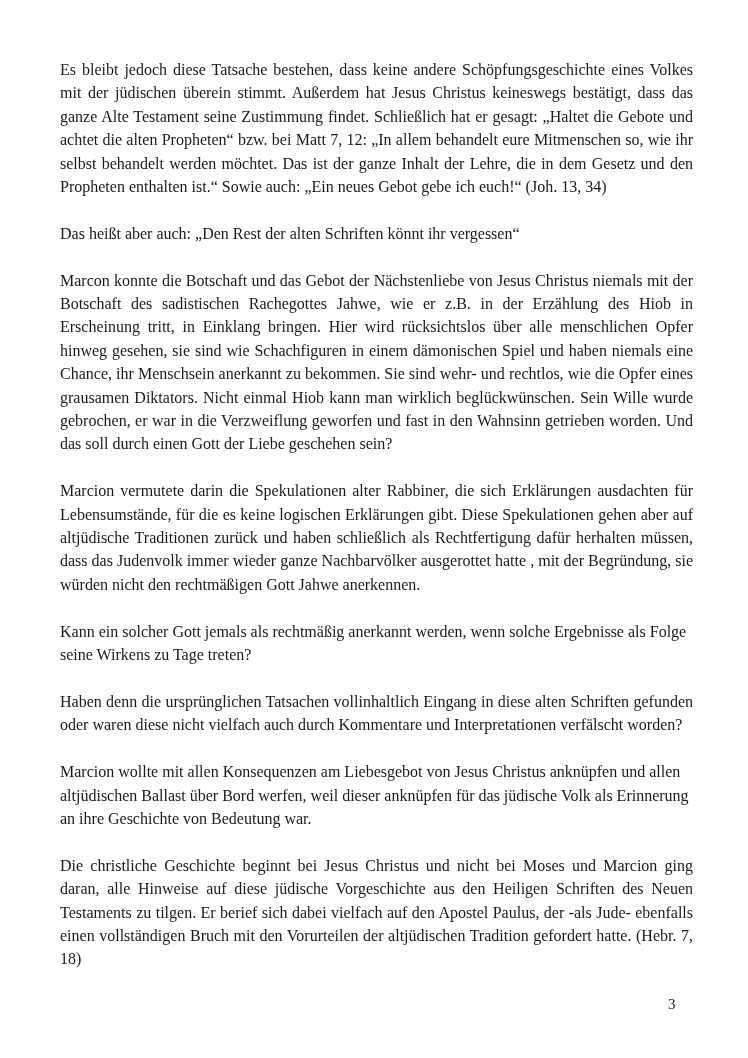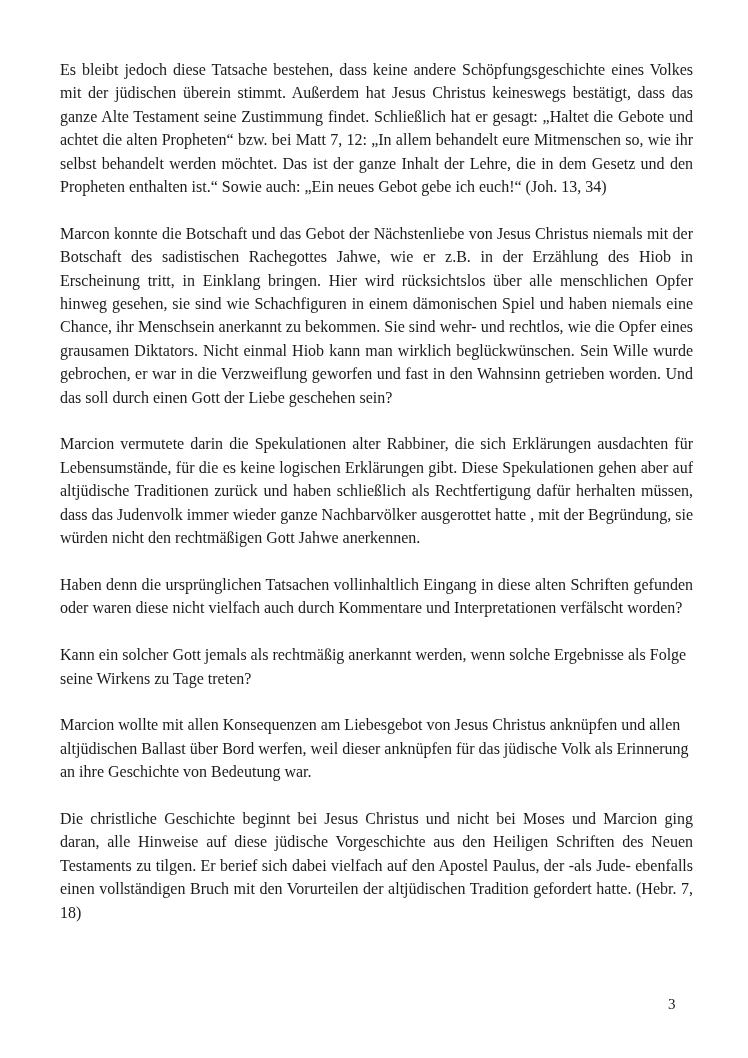--- a/index.html
+++ b/index.html
@@ -26,21 +26,22 @@
     font-family: "Liberation Serif", "DejaVu Serif", serif;
     font-size: 15px;
     color: #1a1a1a;
   }
 </style>
 </head>
 <body>
 
 <div class="page">
   <p class="para">Es bleibt jedoch diese Tatsache bestehen, dass keine andere Schöpfungsgeschichte eines Volkes mit der jüdischen überein stimmt. Außerdem hat Jesus Christus keineswegs bestätigt, dass das ganze Alte Testament seine Zustimmung findet. Schließlich hat er gesagt: „Haltet die Gebote und achtet die alten Propheten“ bzw. bei Matt 7, 12: „In allem behandelt eure Mitmenschen so, wie ihr selbst behandelt werden möchtet. Das ist der ganze Inhalt der Lehre, die in dem Gesetz und den Propheten enthalten ist.“ Sowie auch: „Ein neues Gebot gebe ich euch!“ (Joh. 13, 34)</p>
+  <p class="para left">Das heißt aber auch: „Den Rest der alten Schriften könnt ihr vergessen“</p>
   <p class="para">Marcon konnte die Botschaft und das Gebot der Nächstenliebe von Jesus Christus niemals mit der Botschaft des sadistischen Rachegottes Jahwe, wie er z.B. in der Erzählung des Hiob in Erscheinung tritt, in Einklang bringen. Hier wird rücksichtslos über alle menschlichen Opfer hinweg gesehen, sie sind wie Schachfiguren in einem dämonischen Spiel und haben niemals eine Chance, ihr Menschsein anerkannt zu bekommen. Sie sind wehr- und rechtlos, wie die Opfer eines grausamen Diktators. Nicht einmal Hiob kann man wirklich beglückwünschen. Sein Wille wurde gebrochen, er war in die Verzweiflung geworfen und fast in den Wahnsinn getrieben worden. Und das soll durch einen Gott der Liebe geschehen sein?</p>
   <p class="para">Marcion vermutete darin die Spekulationen alter Rabbiner, die sich Erklärungen ausdachten für Lebensumstände, für die es keine logischen Erklärungen gibt. Diese Spekulationen gehen aber auf altjüdische Traditionen zurück und haben schließlich  als Rechtfertigung dafür herhalten müssen, dass das Judenvolk immer wieder ganze Nachbarvölker ausgerottet hatte , mit der Begründung, sie würden nicht den rechtmäßigen Gott Jahwe anerkennen.</p>
+  <p class="para left">Kann ein solcher Gott jemals als rechtmäßig anerkannt werden, wenn solche Ergebnisse als Folge seine Wirkens zu Tage treten?</p>
   <p class="para">Haben denn die ursprünglichen Tatsachen vollinhaltlich Eingang in diese alten Schriften gefunden oder waren diese nicht vielfach auch durch Kommentare und Interpretationen verfälscht worden?</p>
-  <p class="para left">Kann ein solcher Gott jemals als rechtmäßig anerkannt werden, wenn solche Ergebnisse als Folge seine Wirkens zu Tage treten?</p>
   <p class="para left">Marcion wollte mit allen Konsequenzen am Liebesgebot von Jesus Christus anknüpfen und allen altjüdischen Ballast über Bord werfen, weil dieser anknüpfen für das jüdische Volk als Erinnerung an ihre Geschichte von Bedeutung war.</p>
   <p class="para">Die christliche Geschichte beginnt bei Jesus Christus und nicht bei Moses und Marcion ging daran, alle Hinweise auf diese jüdische Vorgeschichte aus den Heiligen Schriften des Neuen Testaments zu tilgen. Er berief sich dabei vielfach auf den Apostel Paulus, der -als Jude- ebenfalls einen vollständigen Bruch mit den Vorurteilen der altjüdischen Tradition gefordert hatte. (Hebr. 7, 18)</p>
 </div>
 
 <div class="page-number">3</div>
 
 </body></html>

